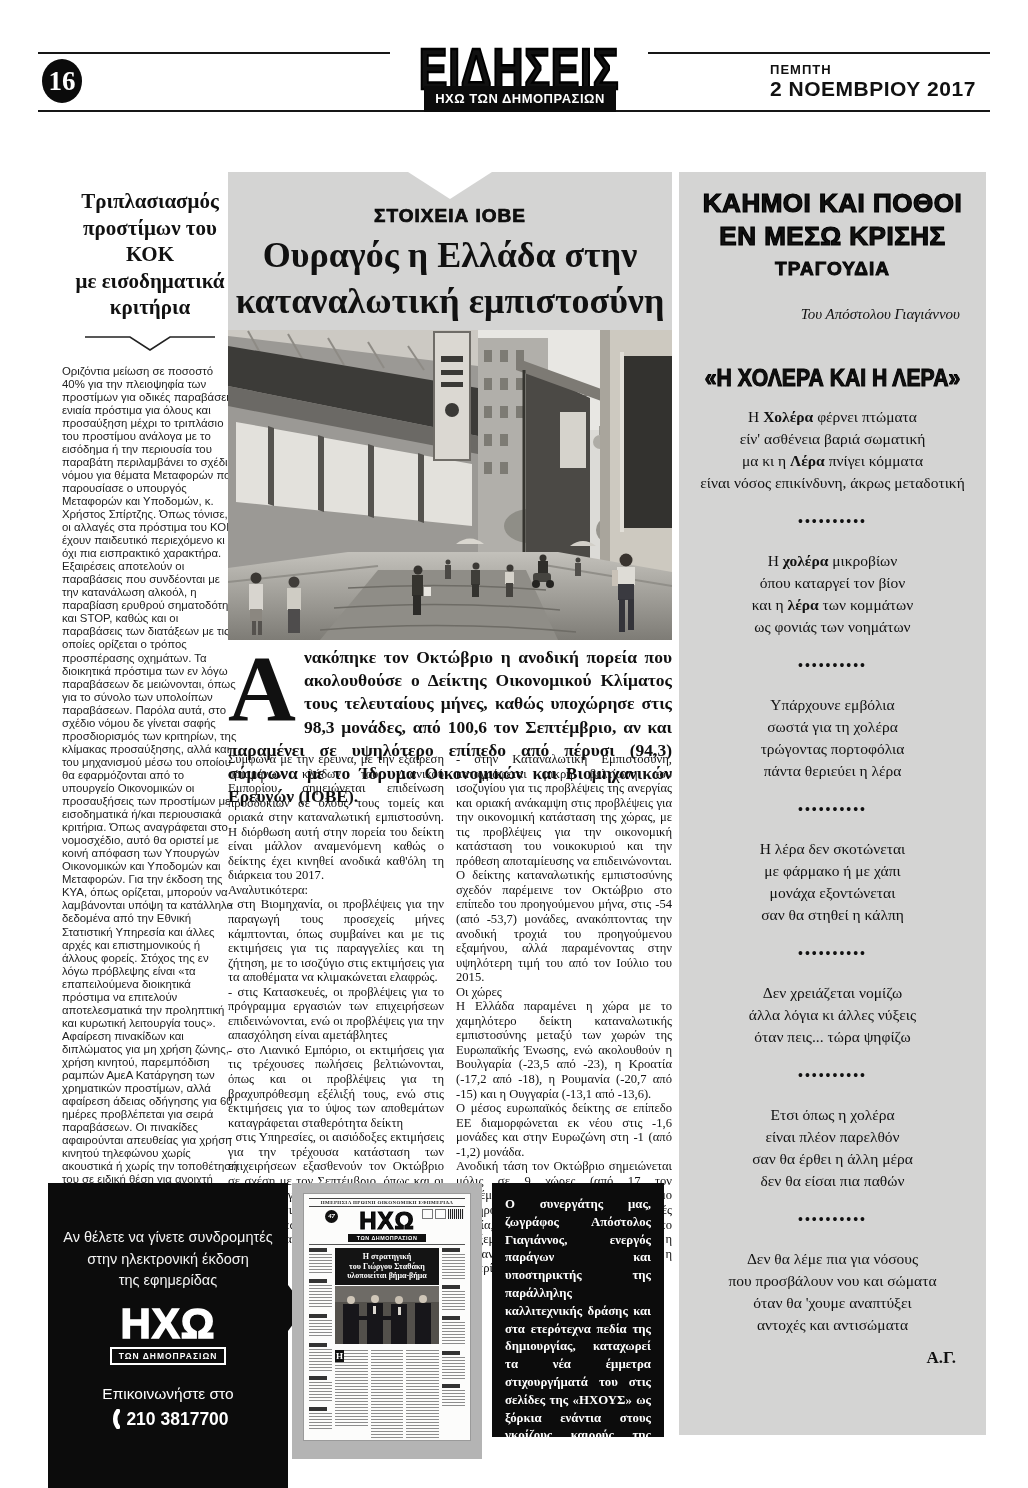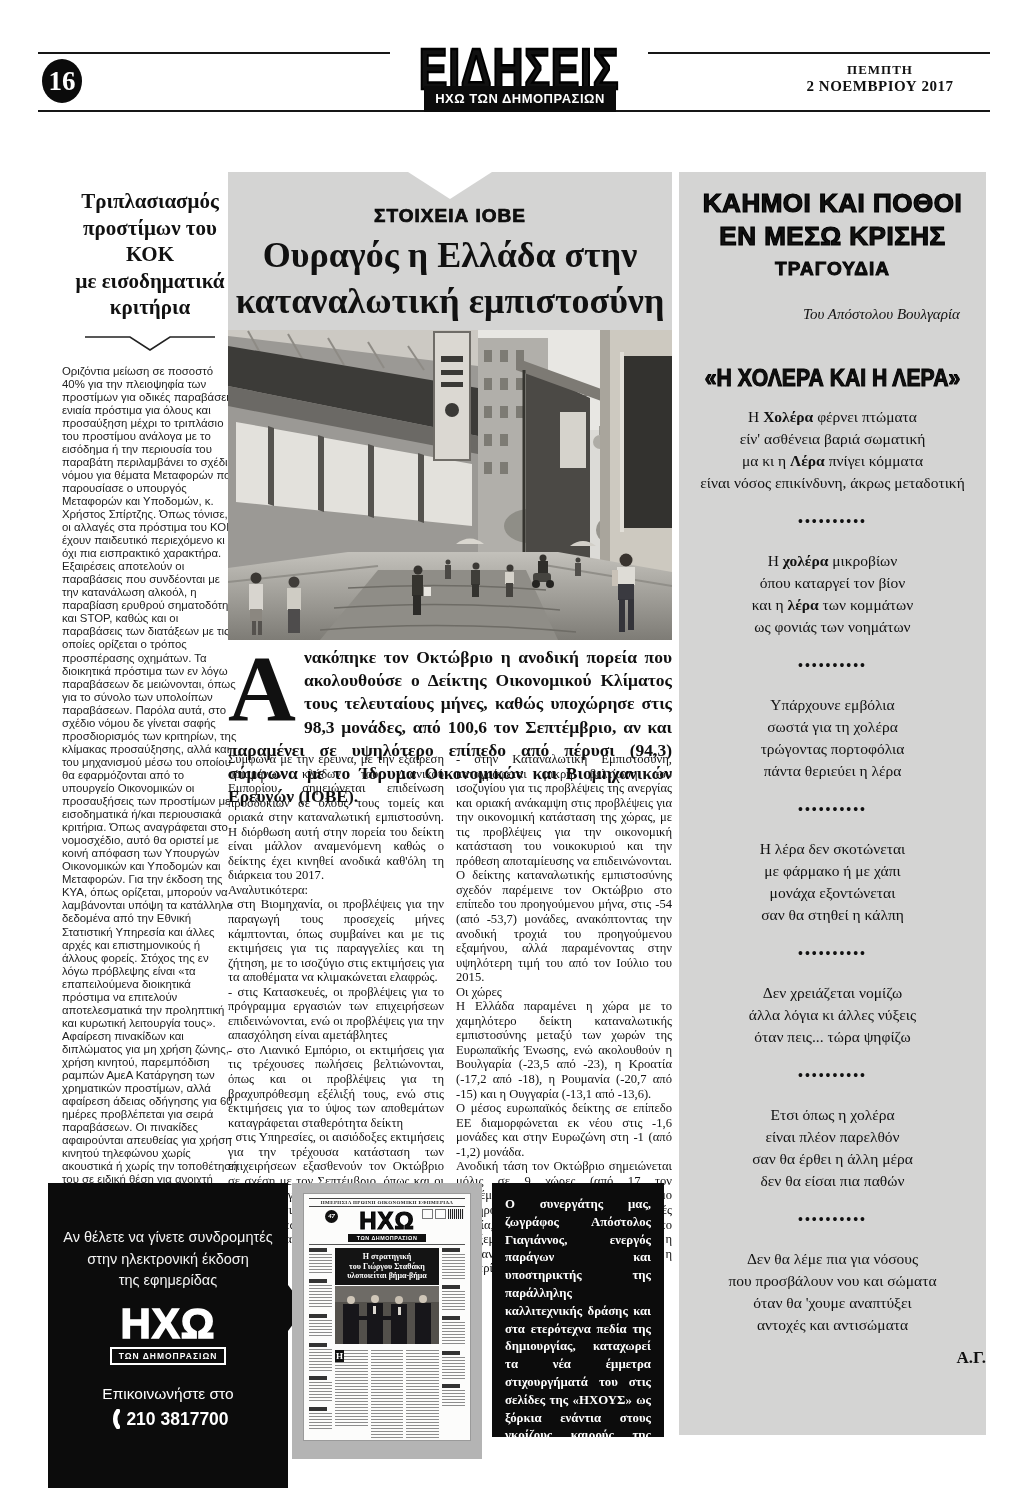--- a/index.html
+++ b/index.html
@@ -10,23 +10,23 @@
 
   
   .rule{background:#161616;height:2px;}
   .page-num{left:42px;top:59px;width:40px;height:44px;border-radius:50%;background:#0b0b0b;
             color:#fff;font:bold 27px/44px "Liberation Serif",serif;text-align:center;}
   .section-title{left:324px;top:40px;width:390px;text-align:center;
             font-family:"Liberation Sans",sans-serif;font-weight:bold;font-size:58px;line-height:58px;
             letter-spacing:1px;transform:scaleX(0.74);-webkit-text-stroke:2.5px #000;}
   .masthead-bar{left:424px;top:86px;width:192px;height:26px;background:#0b0b0b;color:#fff;
             font:bold 13px/26px "Liberation Sans",sans-serif;text-align:center;letter-spacing:0.5px;}
-  .date-block{left:770px;top:62px;width:220px;text-align:center;font-family:Liberation Serif, serif;}
+  .date-block{left:770px;top:62px;width:220px;text-align:left;font-family:Liberation Sans, sans-serif;}
   .date-day{font-size:13px;font-weight:bold;letter-spacing:1px;}
-  .date-date{font-size:15px;font-weight:bold;letter-spacing:0.5px;}
+  .date-date{font-size:21px;font-weight:bold;letter-spacing:0.5px;}
 
   
   .left-col{left:44px;top:188px;width:176px;margin-left:18px;}
   .left-title{font:bold 21px/26.5px "Liberation Serif",serif;text-align:center;}
   .left-divider{display:block;margin:14px auto 12px auto;}
   .left-body{font-family:"Liberation Sans",sans-serif;font-size:11.4px;line-height:13.05px;
              color:#222;text-align:left;}
 
   
   .kicker-box{left:228px;top:172px;width:444px;height:158px;background:#d4d4d3;text-align:center;}
@@ -46,21 +46,21 @@
   .poems-title{margin-top:15px;font-family:"Liberation Sans",sans-serif;font-weight:bold;font-size:26px;
             line-height:33px;-webkit-text-stroke:1.2px #000;letter-spacing:0.5px;}
   .poems-subtitle{margin-top:5px;font-family:"Liberation Sans",sans-serif;font-weight:bold;font-size:19px;
             -webkit-text-stroke:0.9px #000;letter-spacing:1px;}
   .poems-byline{margin-top:26px;padding-right:26px;text-align:right;font:italic 15px "Liberation Serif",serif;}
   .poem-title{margin-top:42px;font-family:"Liberation Sans",sans-serif;font-weight:bold;font-size:23px;
             -webkit-text-stroke:1px #000;transform:scaleX(0.92);}
   .stanzas{margin-top:14px;}
   .stanza-line{font-size:15.5px;line-height:22px;font-family:"Liberation Serif",serif;}
   .dots-sep{margin:20px 0;font-size:14px;font-weight:bold;letter-spacing:2px;}
-  .signature{margin-top:12px;text-align:right;font:bold 17px "Liberation Serif",serif;}
+  .signature{margin-top:12px;padding-right:30px;text-align:right;font:bold 17px "Liberation Serif",serif;}
 
   
   .subscribe{left:48px;top:1183px;width:240px;height:320px;background:#0c0c0c;color:#fff;text-align:center;}
   .sub-arrow{position:absolute;right:-17px;top:102px;width:0;height:0;
             border-top:23px solid transparent;border-bottom:23px solid transparent;border-left:17px solid #0c0c0c;}
   .sub-msg{margin-top:44px;font-family:"Liberation Sans",sans-serif;font-size:14.5px;line-height:21.5px;color:#f4f4f4;}
   .sub-logo{margin-top:12px;font-family:"Liberation Sans",sans-serif;font-weight:bold;font-size:42px;
             line-height:40px;-webkit-text-stroke:1.5px #fff;letter-spacing:1px;}
   .sub-logo-sub{display:inline-block;margin-top:3px;border:2px solid #fff;padding:2px 7px;
             font-family:"Liberation Sans",sans-serif;font-weight:bold;font-size:8.5px;letter-spacing:1px;}
@@ -277,21 +277,21 @@
 Οι χώρες
 Η Ελλάδα παραμένει η χώρα με το χαμηλότερο δείκτη καταναλωτικής εμπιστοσύνης μεταξύ των χωρών της Ευρωπαϊκής Ένωσης, ενώ ακολουθούν η Βουλγαρία (-23,5 από -23), η Κροατία (-17,2 από -18), η Ρουμανία (-20,7 από -15) και η Ουγγαρία (-13,1 από -13,6).
 Ο μέσος ευρωπαϊκός δείκτης σε επίπεδο ΕΕ διαμορφώνεται εκ νέου στις -1,6 μονάδες και στην Ευρωζώνη στη -1 (από -1,2) μονάδα.
 Ανοδική τάση τον Οκτώβριο σημειώνεται μόλις σε 9 χώρες (από 17 τον Σεπτέμβριο), ενώ θετικό πρόσημο διατηρούν 12 χώρες: οι σκανδιναβικές (Δανία, Σουηδία, Φινλανδία), το Λουξεμβούργο, το Βέλγιο, η Τσεχία, η Γερμανία, η Μάλτα, η Ολλανδία, η Αυστρία, η Πορτογαλία και η Ιρλανδία.</div>
   </div>
 
   <div class="abs poems">
     <div class="poems-title pre">ΚΑΗΜΟΙ ΚΑΙ ΠΟΘΟΙ
 ΕΝ ΜΕΣΩ ΚΡΙΣΗΣ</div>
     <div class="poems-subtitle">ΤΡΑΓΟΥΔΙΑ</div>
-    <div class="poems-byline">Του Απόστολου Βουλγαρία</div>
+    <div class="poems-byline">Του Απόστολου Γιαγιάννου</div>
     <div class="poem-title">«Η ΧΟΛΕΡΑ ΚΑΙ Η ΛΕΡΑ»</div>
     <div class="stanzas">
         <div class="stanza">
           <div class="stanza-line">Η <b>Χολέρα</b> φέρνει πτώματα</div>
           <div class="stanza-line">είν' ασθένεια βαριά σωματική</div>
           <div class="stanza-line">μα κι η <b>Λέρα</b> πνίγει κόμματα</div>
           <div class="stanza-line">είναι νόσος επικίνδυνη, άκρως μεταδοτική</div>
         </div>
         <div class="dots-sep">••••••••••</div>
         <div class="stanza">

